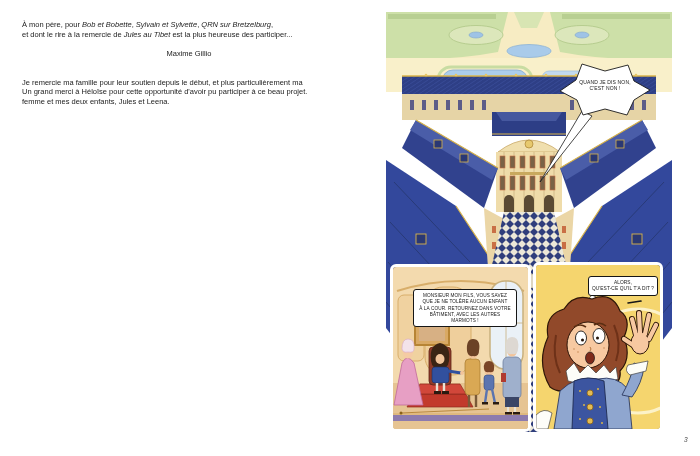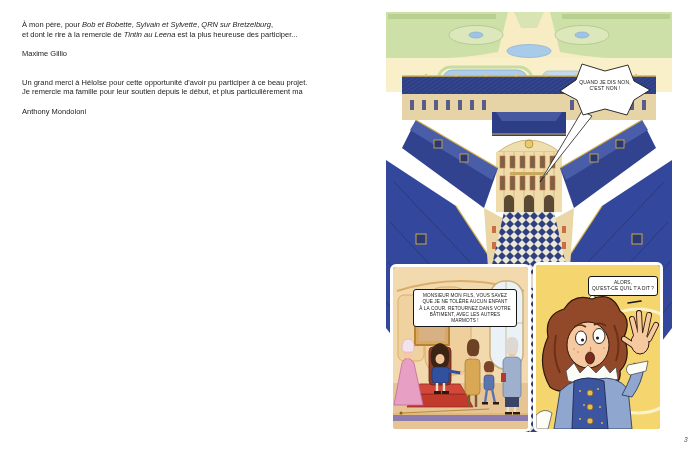--- a/index.html
+++ b/index.html
@@ -4,21 +4,21 @@
 <style>
   html,body{margin:0;padding:0;background:#ffffff;}
   .sheet{position:relative;width:700px;height:456px;background:#f0abfc;overflow:hidden;
          font-family:"Liberation Sans",sans-serif;}
   
   .left-page{position:absolute;left:0;top:0;width:350px;height:456px;background:#ffffff;}
   .dedication{position:absolute;left:22px;top:20px;width:334px;color:#1c1c1c;
               font-size:7.5px;line-height:9.6px;}
   .ded-line{display:block;white-space:nowrap;}
   .it{font-style:italic;}
-  .author{margin-top:10px;}
+  .author{margin-top:10px;text-align:center;}
   .para2{margin-top:19px;}
   
   .right-page{position:absolute;left:350px;top:0;width:350px;height:456px;background:#ffffff;}
   .artwork{position:absolute;left:36px;top:12px;width:286px;height:420px;}
   .artwork svg{display:block;}
   .topsvg{position:absolute;left:0;top:0;width:286px;height:420px;}
   .panel{position:absolute;box-sizing:border-box;border:3px solid #ffffff;border-radius:6px;
          overflow:hidden;box-shadow:inset 0 0 0 1px rgba(30,30,30,.65);}
   .panel-throne{left:4px;top:252px;width:141px;height:168px;}
   .panel-louis{left:147px;top:250px;width:130px;height:170px;}
@@ -34,28 +34,28 @@
 </style>
 </head>
 <body>
 
 <div class="sheet">
 
   <div class="left-page">
     <div class="dedication">
       <p style="margin:0">
         <span class="ded-line"><span>À mon père, pour </span><span class="it">Bob et Bobette</span><span>, </span><span class="it">Sylvain et Sylvette</span><span>, </span><span class="it">QRN sur Bretzelburg</span><span>,</span></span>
-        <span class="ded-line"><span>et dont le rire à la remercie de </span><span class="it">Tintin au Leena</span><span> est la plus heureuse des participer...</span></span>
+        <span class="ded-line"><span>et dont le rire à la remercie de </span><span class="it">Jules au Tibet</span><span> est la plus heureuse des participer...</span></span>
       </p>
       <p class="author" style="margin-bottom:0">Maxime Gillio</p>
       <p class="para2" style="margin-bottom:0">
+        <span class="ded-line">Je remercie ma famille pour leur soutien depuis le début, et plus particulièrement ma</span>
         <span class="ded-line">Un grand merci à Héloïse pour cette opportunité d'avoir pu participer à ce beau projet.</span>
-        <span class="ded-line">Je remercie ma famille pour leur soutien depuis le début, et plus particulièrement ma</span>
+        <span class="ded-line">femme et mes deux enfants, Jules et Leena.</span>
       </p>
-      <p class="author" style="margin-bottom:0">Anthony Mondoloni</p>
     </div>
   </div>
 
   <div class="right-page">
     <div class="artwork">
 
       <svg class="topsvg" viewBox="0 0 286 420" preserveAspectRatio="none">
         <defs>
           <pattern id="checker" width="8" height="8" patternUnits="userSpaceOnUse">
             <rect width="8" height="8" fill="#ece8d8"></rect>

